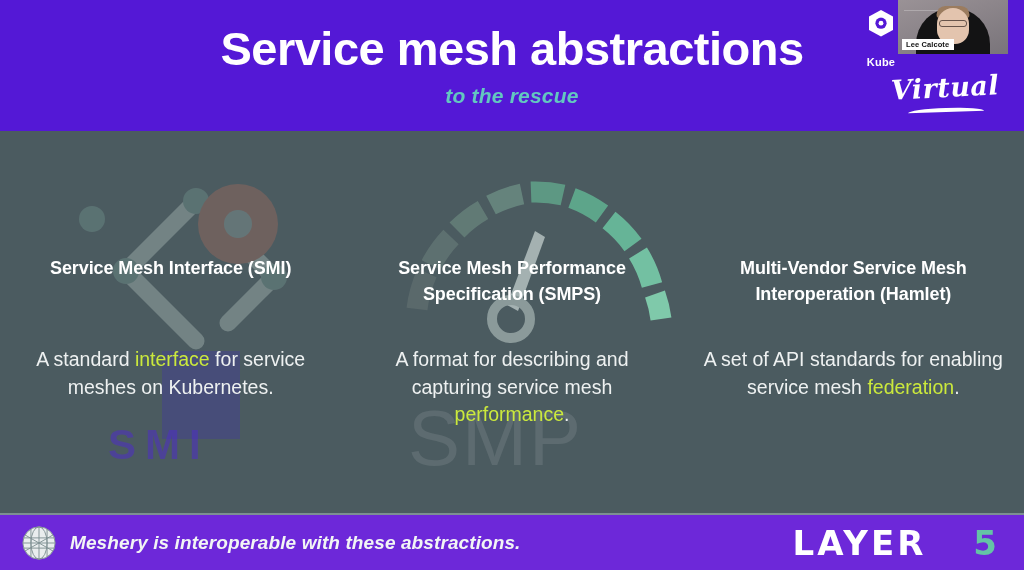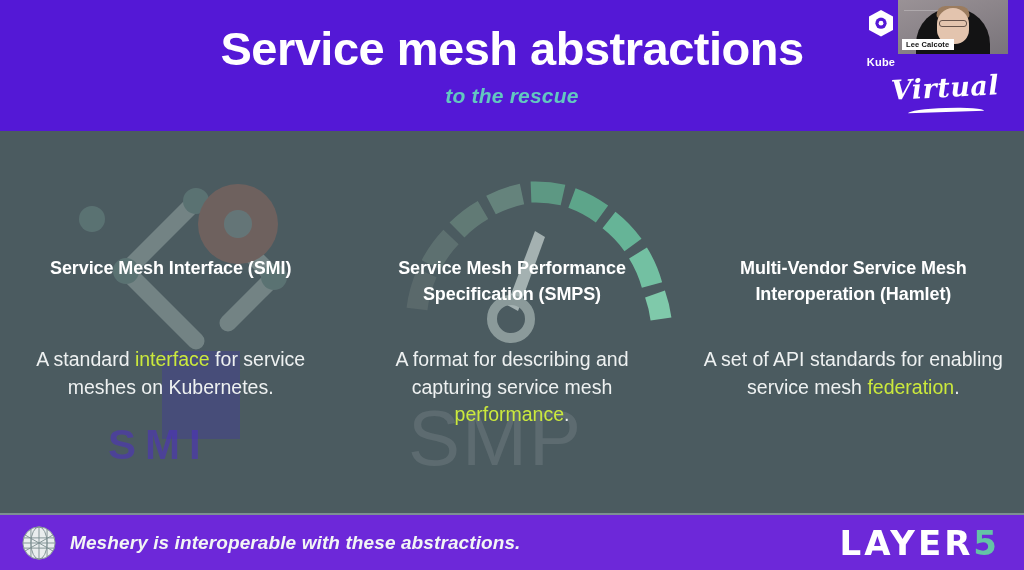--- a/index.html
+++ b/index.html
@@ -259,20 +259,21 @@
   }
   #layer5-logo {
     margin-left: auto;
     margin-right: 24px;
     display: flex;
     align-items: flex-end;
     font-size: 34px;
     font-weight: 700;
     letter-spacing: 3px;
     font-family: "DejaVu Sans", sans-serif;
+    gap: 47px;
   }
   #layer5-word { color: #ffffff; }
   #layer5-five { color: #64c3a6; }
 </style>
 </head>
 <body>
 
 <div id="slide">
 
   <div id="header">

